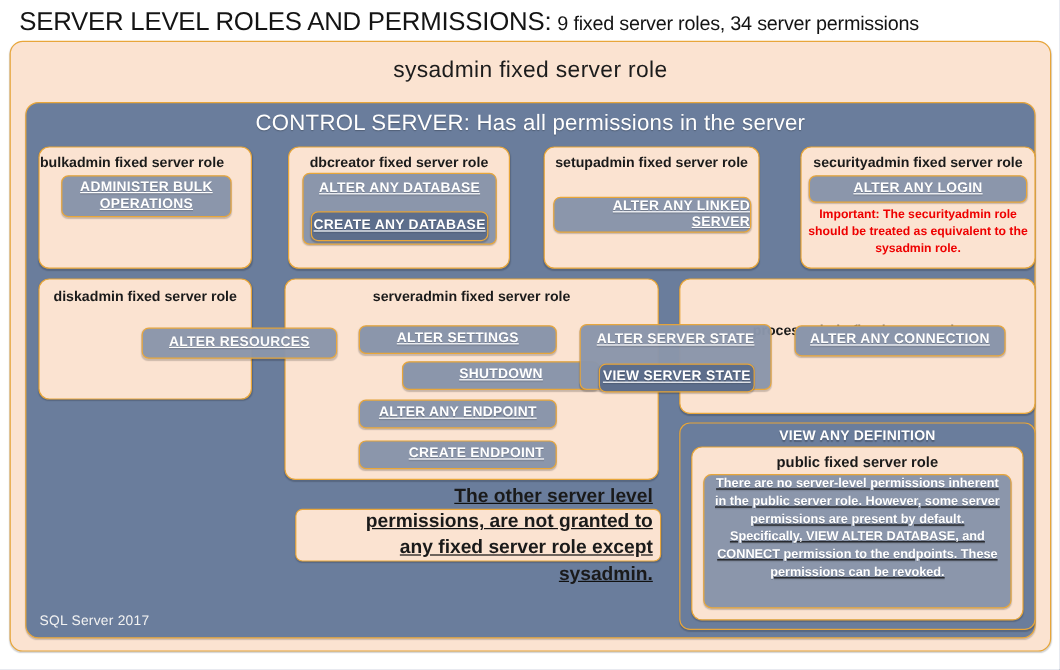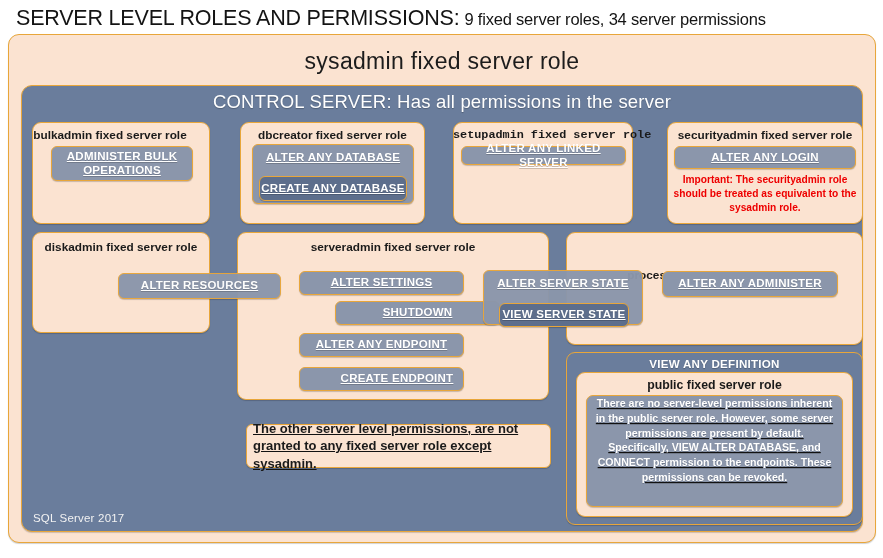--- a/index.html
+++ b/index.html
@@ -58,21 +58,21 @@
     font-size:11.8px;
     font-weight:bold;
     color:#1a1a1a;
     white-space:nowrap;
   }
 
   
   #sysadmin-box{left:8px;top:34px;width:868px;height:509px;border-radius:11px;}
   #sysadmin-label{
     position:absolute;left:8px;top:48px;width:868px;height:30px;
-    text-align:center;font-size:23px;color:#1c1c1c;
+    text-align:center;font-size:19px;color:#1c1c1c;
     letter-spacing:.3px;
   }
 
   
   #control-box{left:21px;top:85px;width:842px;height:447px;border-radius:11px;}
   #control-label{
     position:absolute;left:21px;top:91px;width:842px;height:26px;
     text-align:center;font-size:18.5px;color:#ffffff;letter-spacing:.2px;
     text-shadow:0 1px 1px rgba(0,0,0,.25);
   }
@@ -82,22 +82,22 @@
   #bulkadmin-title{top:128px;left:32px;width:156px;}
   #bulkadmin-perm{left:51px;top:146px;width:142px;height:35px;}
 
   #dbcreator-box{left:240px;top:122px;width:185px;height:102px;}
   #dbcreator-title{top:128px;left:240px;width:185px;}
   #dbcreator-perm1{left:252px;top:144px;width:162px;height:60px;
      align-items:flex-start;padding-top:6px;}
   #dbcreator-perm2{left:259px;top:176px;width:148px;height:25px;}
 
   #setupadmin-box{left:453px;top:122px;width:180px;height:102px;}
-  #setupadmin-title{top:128px;left:453px;width:180px;font-family:Liberation Mono, monospace;}
-  #setupadmin-perm{left:461px;top:146px;width:165px;height:19px;}
+  #setupadmin-title{top:128px;left:453px;width:180px;}
+  #setupadmin-perm{left:461px;top:164px;width:165px;height:30px;text-align:right;}
 
   #securityadmin-box{left:667px;top:122px;width:196px;height:102px;}
   #securityadmin-title{top:128px;left:667px;width:196px;}
   #securityadmin-perm{left:674px;top:146px;width:182px;height:23px;}
   #securityadmin-note{
     position:absolute;left:668px;top:173px;width:194px;
     color:#ee0000;font-weight:bold;font-size:10.2px;
     text-align:center;line-height:1.35;
   }
 
@@ -122,22 +122,22 @@
   #view-server-state{left:499px;top:303px;width:130px;height:24px;z-index:9;}
 
   
   #other-note-box{
     left:246px;top:424px;width:305px;height:44px;border-radius:6px;
     background:#fbe3d1;border:1.6px solid #e8a63a;
     box-shadow:0 1px 1px rgba(0,0,0,.18);
     display:flex;align-items:center;justify-content:center;
   }
   #other-note-text{
-    font-size:13px;font-weight:bold;color:#1a1a1a;
-    text-align:left;line-height:1.35;padding:0 6px;
+    font-size:16px;font-weight:bold;color:#1a1a1a;
+    text-align:right;line-height:1.35;padding:0 6px;margin-left:27px;
   }
 
   
   #viewanydef-box{left:566px;top:352px;width:297px;height:173px;}
   #viewanydef-label{
     position:absolute;left:566px;top:357px;width:297px;
     text-align:center;font-size:11.6px;font-weight:bold;color:#ffffff;
     letter-spacing:.25px;text-shadow:0 1px 1px rgba(0,0,0,.25);
   }
   #public-box{left:576px;top:372px;width:277px;height:145px;}
@@ -201,21 +201,21 @@
   <div class="role-title" id="serveradmin-title">serveradmin fixed server role</div>
 
   <div class="box peach" id="processadmin-box"></div>
   <div class="role-title" id="processadmin-title">processadmin fixed server role</div>
 
   <div class="box perm" id="serveradmin-p1">ALTER SETTINGS</div>
   <div class="box perm" id="diskadmin-perm">ALTER RESOURCES</div>
   <div class="box perm" id="serveradmin-p2">SHUTDOWN</div>
   <div class="box perm" id="serveradmin-p3">ALTER ANY ENDPOINT</div>
   <div class="box perm" id="serveradmin-p4">CREATE  ENDPOINT</div>
-  <div class="box perm" id="processadmin-perm">ALTER ANY ADMINISTER</div>
+  <div class="box perm" id="processadmin-perm">ALTER ANY CONNECTION</div>
   <div class="box perm" id="alter-server-state">ALTER SERVER  STATE</div>
   <div class="box perm dark" id="view-server-state">VIEW SERVER  STATE</div>
 
   <div class="box" id="other-note-box">
     <span id="other-note-text">The other server level permissions,  are not granted to any fixed server role except sysadmin.</span>
   </div>
 
   <div class="box slate" id="viewanydef-box"></div>
   <div id="viewanydef-label">VIEW ANY DEFINITION</div>
 

